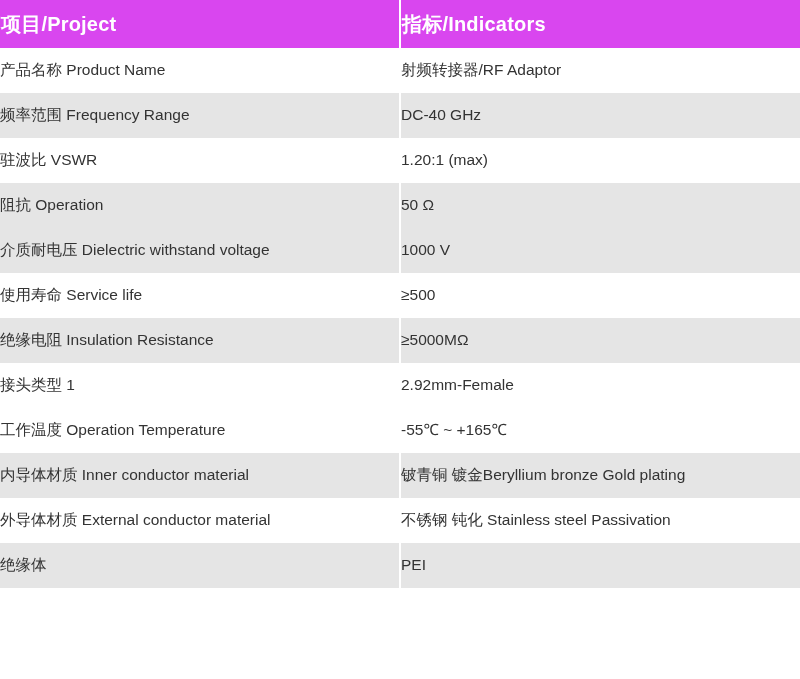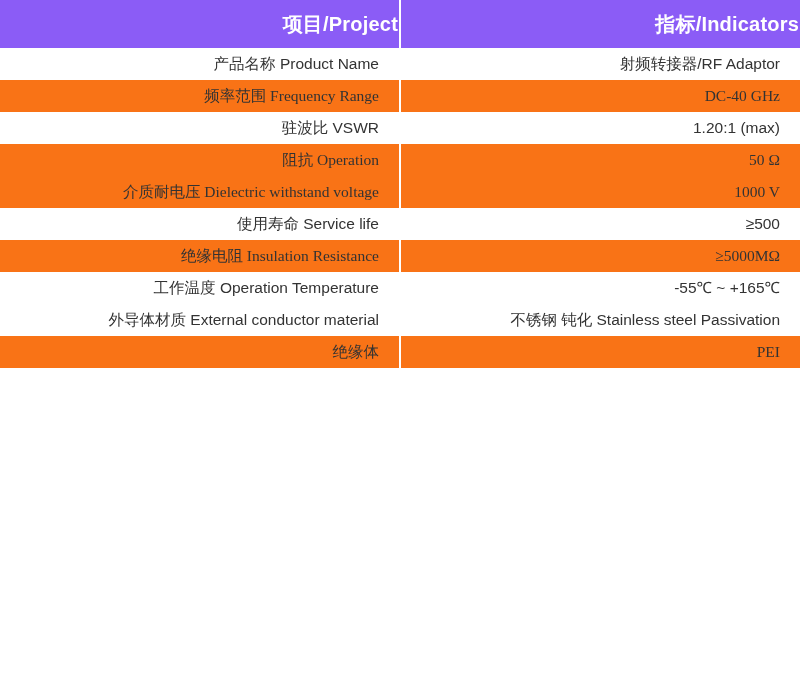--- a/index.html
+++ b/index.html
@@ -15,56 +15,55 @@
   }
   .spec-table {
     width: 800px;
     border-collapse: collapse;
     table-layout: fixed;
   }
   .spec-table col.col-project { width: 400px; }
   .spec-table col.col-indicator { width: 400px; }
 
   .spec-table th {
-    background: #8b5cf6;
+    background: #d946ef;
     color: #ffffff;
     font-size: 20px;
     font-weight: bold;
     height: 46px;
-    text-align: right;
+    text-align: left;
     vertical-align: middle;
     border-right: 2px solid #ffffff;
     letter-spacing: 0.2px;
   }
   .spec-table th:last-child {
     border-right: none;
     margin-top: 24px;
   }
 
   .spec-table td {
-    height: 32px;
-    text-align: right;
+    height: 45px;
+    text-align: left;
     vertical-align: middle;
     font-size: 15.5px;
     color: #333333;
     border-right: 2px solid #ffffff;
-    padding: 0 20px;
+    padding: 0 0;
     box-sizing: border-box;
     line-height: 1.3;
   }
   .spec-table td:last-child {
     border-right: none;
   }
 
   tr.row-odd td {
     background: #ffffff;
   }
   tr.row-even td {
-    background: #f97316;
-    font-family: Liberation Serif, serif;
+    background: #e5e5e5;
   }
 </style>
 </head>
 <body>
 
 <table class="spec-table">
   <colgroup>
     <col class="col-project">
     <col class="col-indicator">
   </colgroup>
@@ -97,22 +96,30 @@
     </tr>
     <tr class="row-odd">
       <td>使用寿命 Service life</td>
       <td>≥500</td>
     </tr>
     <tr class="row-even">
       <td>绝缘电阻 Insulation Resistance</td>
       <td>≥5000MΩ</td>
     </tr>
     <tr class="row-odd">
+      <td>接头类型 1</td>
+      <td>2.92mm-Female</td>
+    </tr>
+    <tr class="row-odd">
       <td>工作温度 Operation Temperature</td>
       <td>-55℃ ~ +165℃</td>
+    </tr>
+    <tr class="row-even">
+      <td>内导体材质 Inner conductor material</td>
+      <td>铍青铜 镀金Beryllium bronze Gold plating</td>
     </tr>
     <tr class="row-odd">
       <td>外导体材质 External conductor material</td>
       <td>不锈钢 钝化 Stainless steel Passivation</td>
     </tr>
     <tr class="row-even">
       <td>绝缘体</td>
       <td>PEI</td>
     </tr>
   </tbody>

